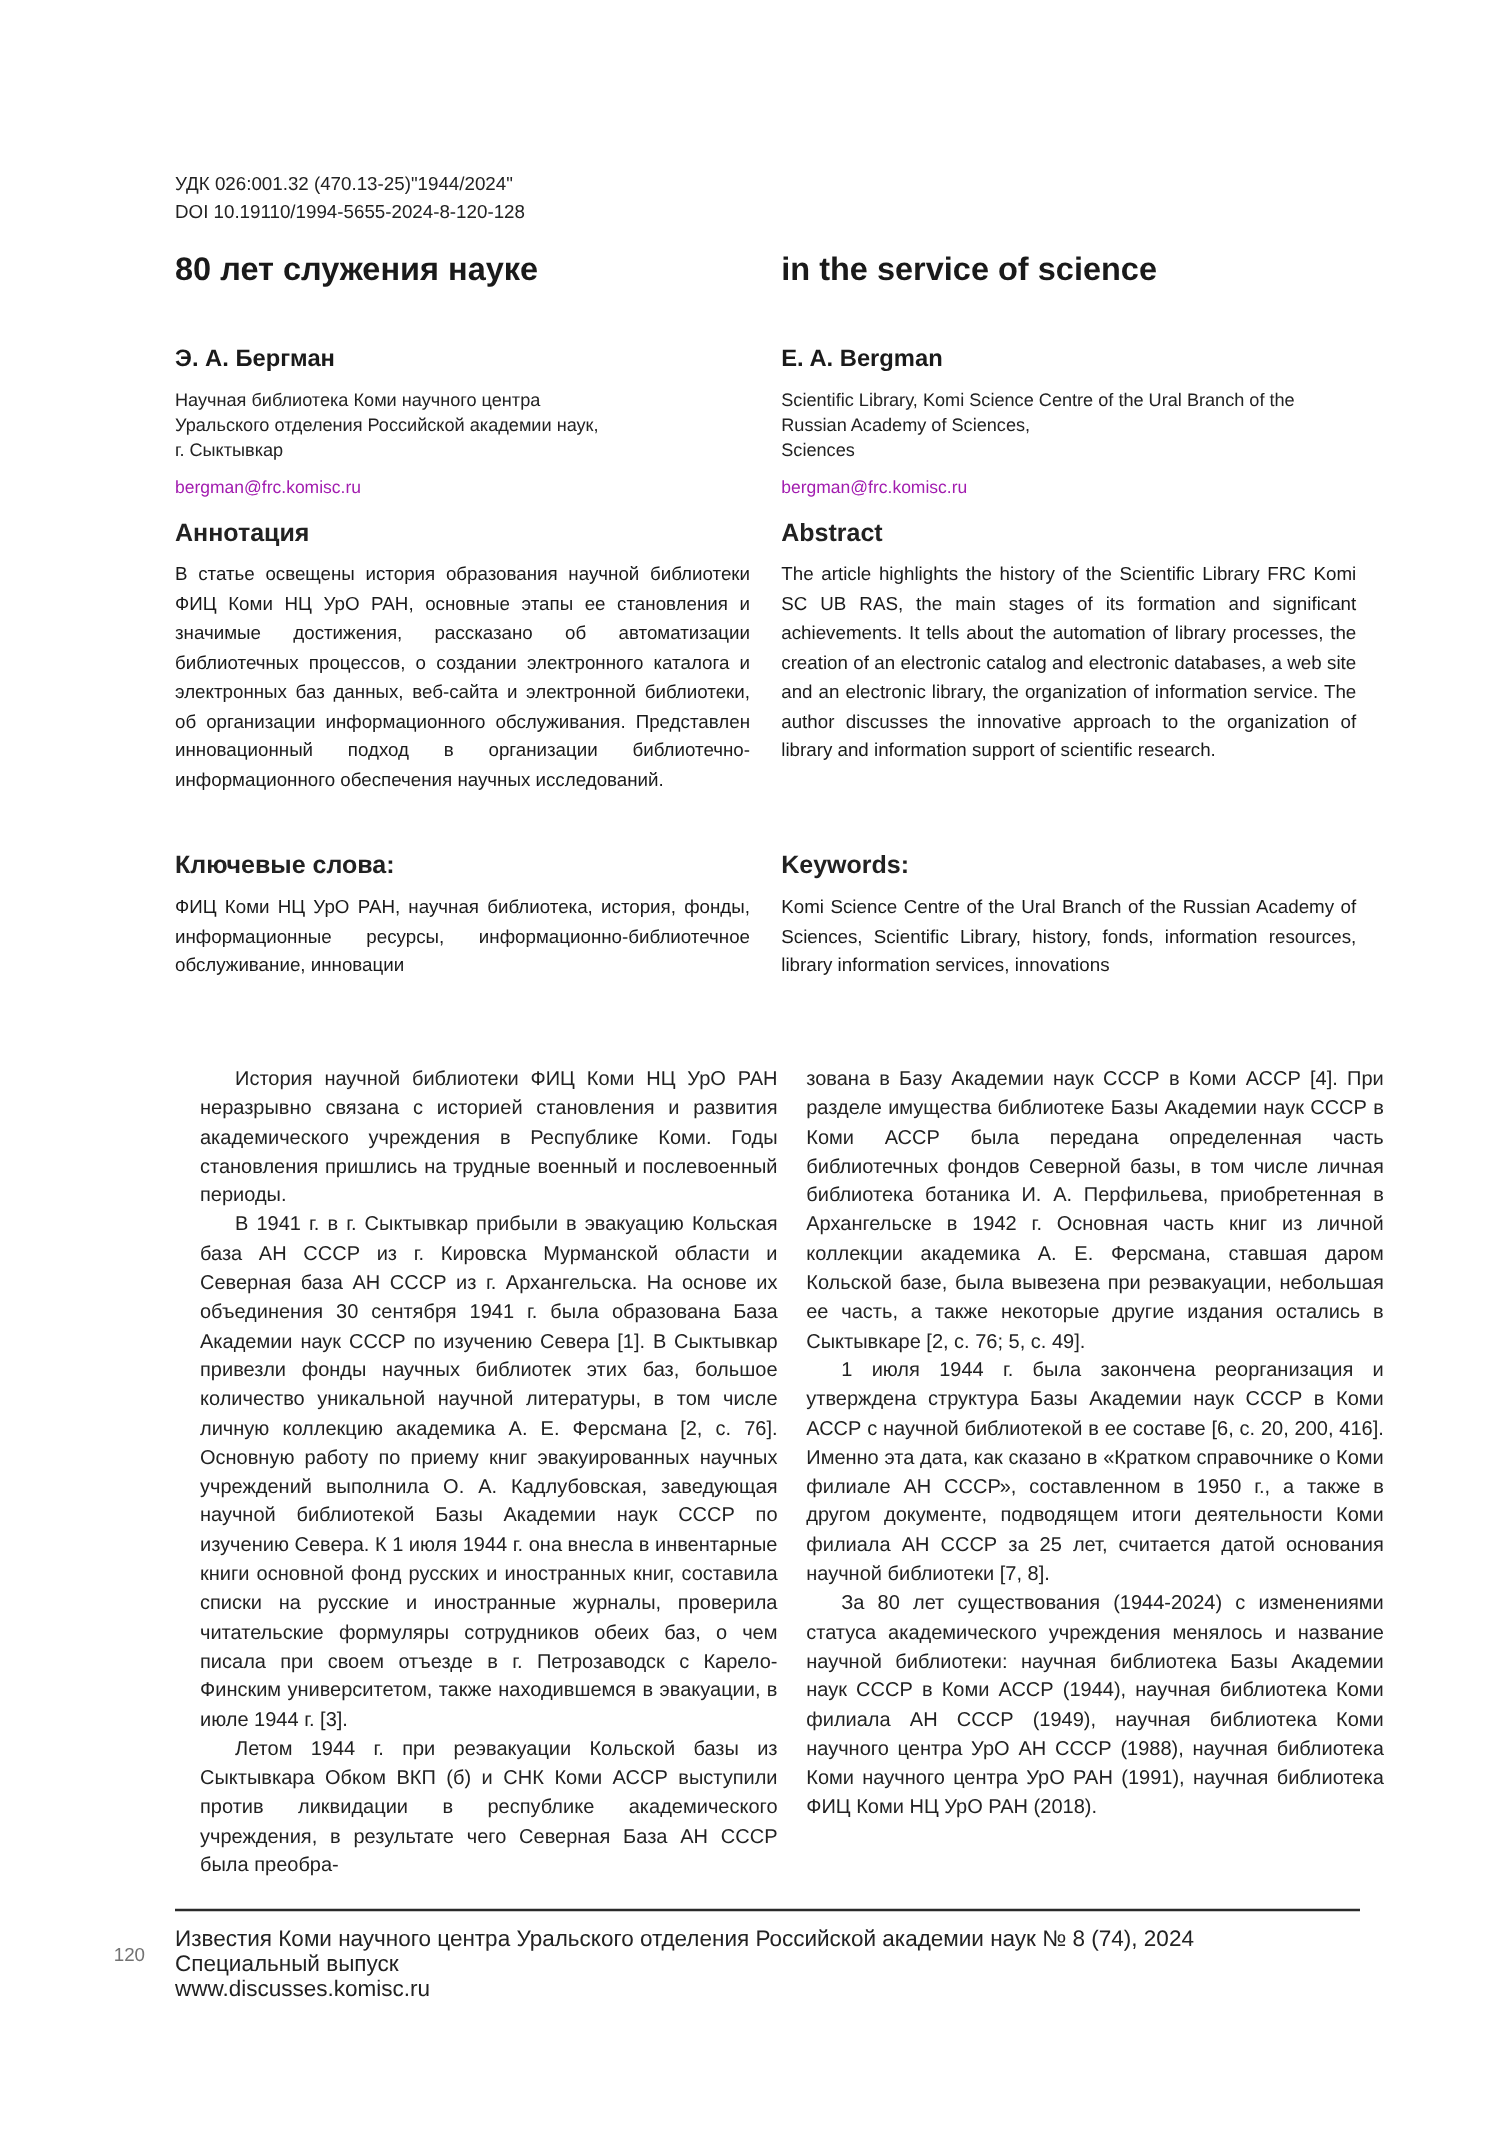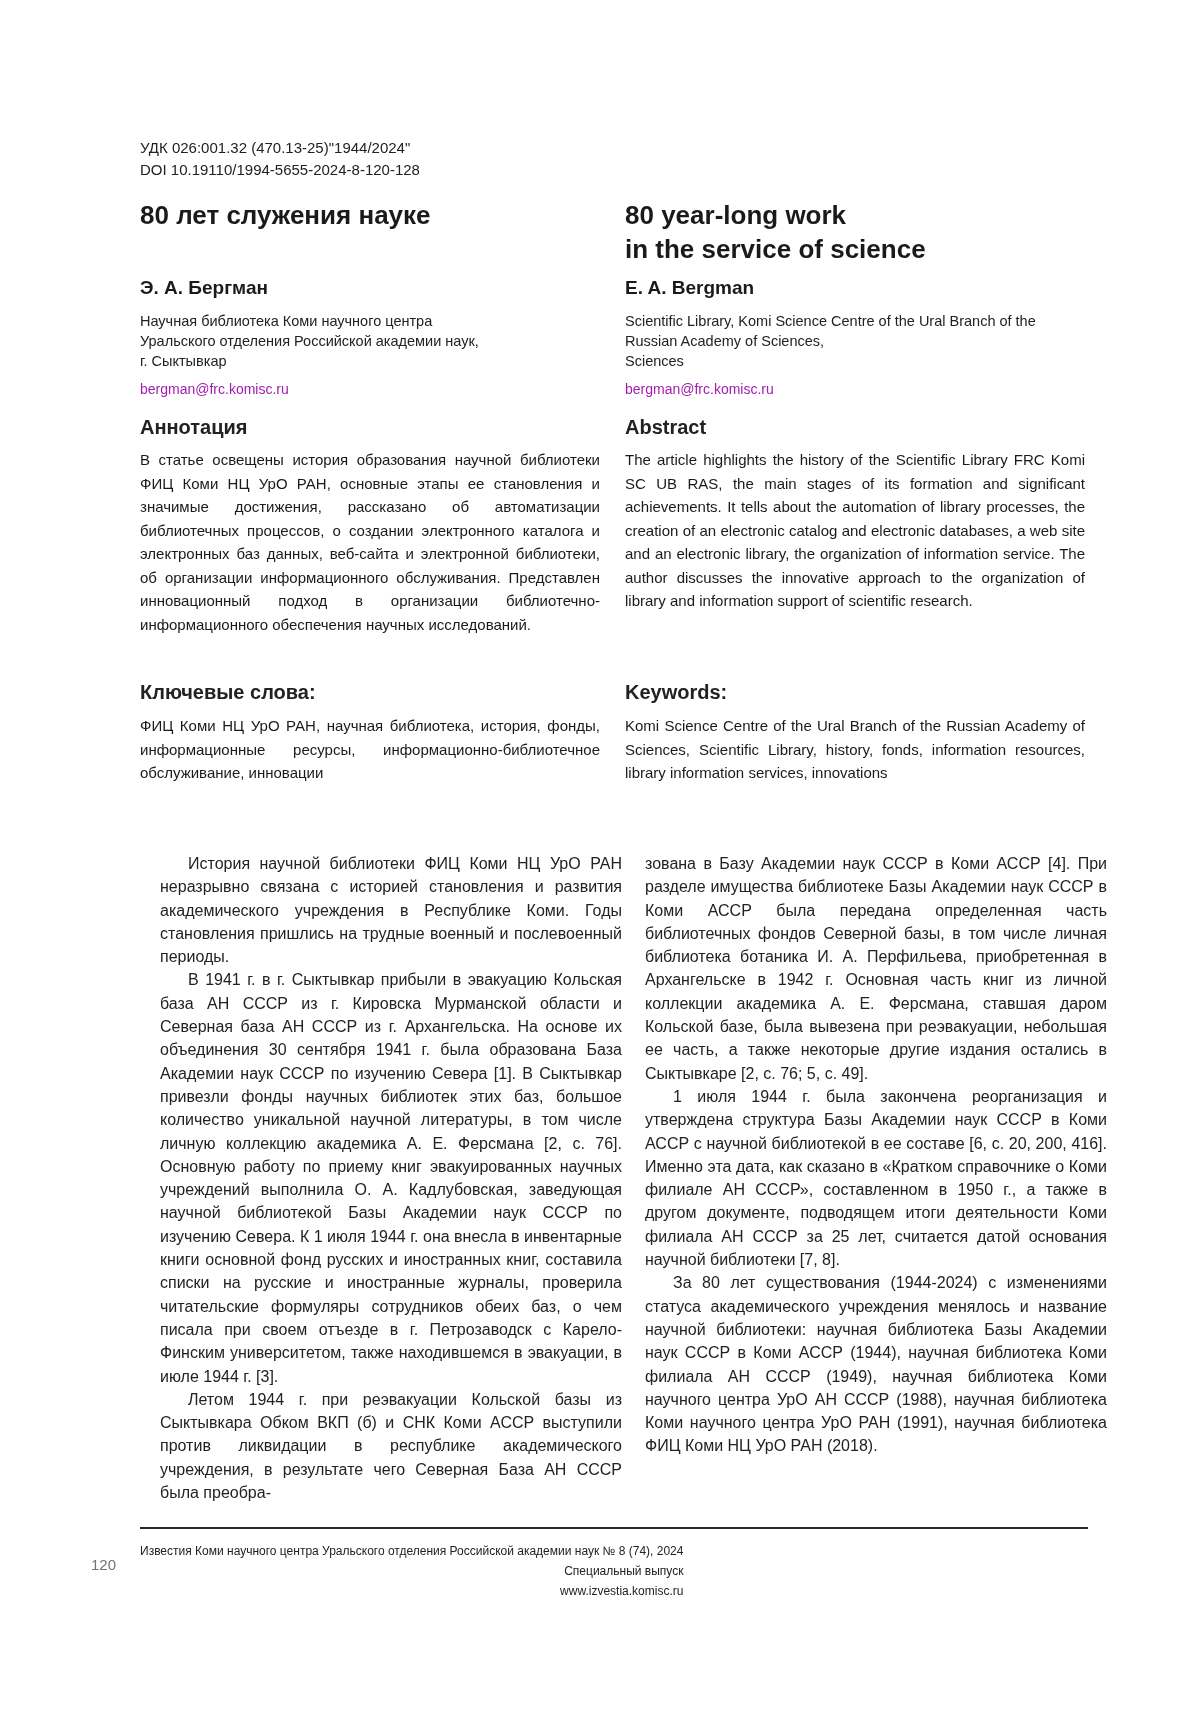--- a/index.html
+++ b/index.html
@@ -32,34 +32,33 @@
   .kw-h-en { left: 625px; top: 679px; }
   .kw-ru { left: 140px; top: 714px; width: 460px; }
   .kw-en { left: 625px; top: 714px; width: 460px; }
   .body-col { font-size: 16px; line-height: 23.3px; text-align: justify; color: #222; margin-left: 20px; }
   .body-col p { margin: 0; text-indent: 28px; }
   .body-col p.cont { text-indent: 0; }
   .col-left { left: 140px; top: 852px; width: 462px; }
   .col-right { left: 625px; top: 852px; width: 462px; }
   .footer-rule { left: 140px; top: 1527px; width: 948px; height: 2px; background: #2a2a2a; }
   .page-num { left: 91px; top: 1556px; font-size: 15px; color: #737373; }
-  .footer-text { left: 140px; top: 1541px; font-size: 12px; line-height: 20px; color: #222; text-align: right; }
+  .footer-text { left: 140px; top: 1541px; font-size: 18px; line-height: 20px; color: #222; }
   .footer-text div { white-space: nowrap; }
 </style>
 </head>
 <body>
 
 <div class="abs meta">
   <div>УДК 026:001.32 (470.13-25)"1944/2024"</div>
   <div>DOI 10.19110/1994-5655-2024-8-120-128</div>
 </div>
 
 <div class="abs title title-ru">80 лет служения науке</div>
 <div class="abs title title-en">
-  <div>80 year-long work</div>
   <div>in the service of science</div>
 </div>
 
 <div class="abs author author-ru">Э. А. Бергман</div>
 <div class="abs author author-en">E. A. Bergman</div>
 
 <div class="abs affil affil-ru">
   <div>Научная библиотека Коми научного центра</div>
   <div>Уральского отделения Российской академии наук,</div>
   <div>г. Сыктывкар</div>
@@ -94,14 +93,14 @@
   <p class="cont">зована в Базу Академии наук СССР в Коми АССР [4]. При разделе имущества библиотеке Базы Академии наук СССР в Коми АССР была передана определенная часть библиотечных фондов Северной базы, в том числе личная библиотека ботаника И. А. Перфильева, приобретенная в Архангельске в 1942 г. Основная часть книг из личной коллекции академика А. Е. Ферсмана, ставшая даром Кольской базе, была вывезена при реэвакуации, небольшая ее часть, а также некоторые другие издания остались в Сыктывкаре [2, с. 76; 5, с. 49].</p>
   <p>1 июля 1944 г. была закончена реорганизация и утверждена структура Базы Академии наук СССР в Коми АССР с научной библиотекой в ее составе [6, с. 20, 200, 416]. Именно эта дата, как сказано в «Кратком справочнике о Коми филиале АН СССР», составленном в 1950 г., а также в другом документе, подводящем итоги деятельности Коми филиала АН СССР за 25 лет, считается датой основания научной библиотеки [7, 8].</p>
   <p>За 80 лет существования (1944-2024) с изменениями статуса академического учреждения менялось и название научной библиотеки: научная библиотека Базы Академии наук СССР в Коми АССР (1944), научная библиотека Коми филиала АН СССР (1949), научная библиотека Коми научного центра УрО АН СССР (1988), научная библиотека Коми научного центра УрО РАН (1991), научная библиотека ФИЦ Коми НЦ УрО РАН (2018).</p>
 </div>
 
 <div class="abs footer-rule"></div>
 <div class="abs page-num">120</div>
 <div class="abs footer-text">
   <div>Известия Коми научного центра Уральского отделения Российской академии наук № 8 (74), 2024</div>
   <div>Специальный выпуск</div>
-  <div>www.izvestia.komisc.ru</div>
+  <div>www.discusses.komisc.ru</div>
 </div>
 
 </body></html>

